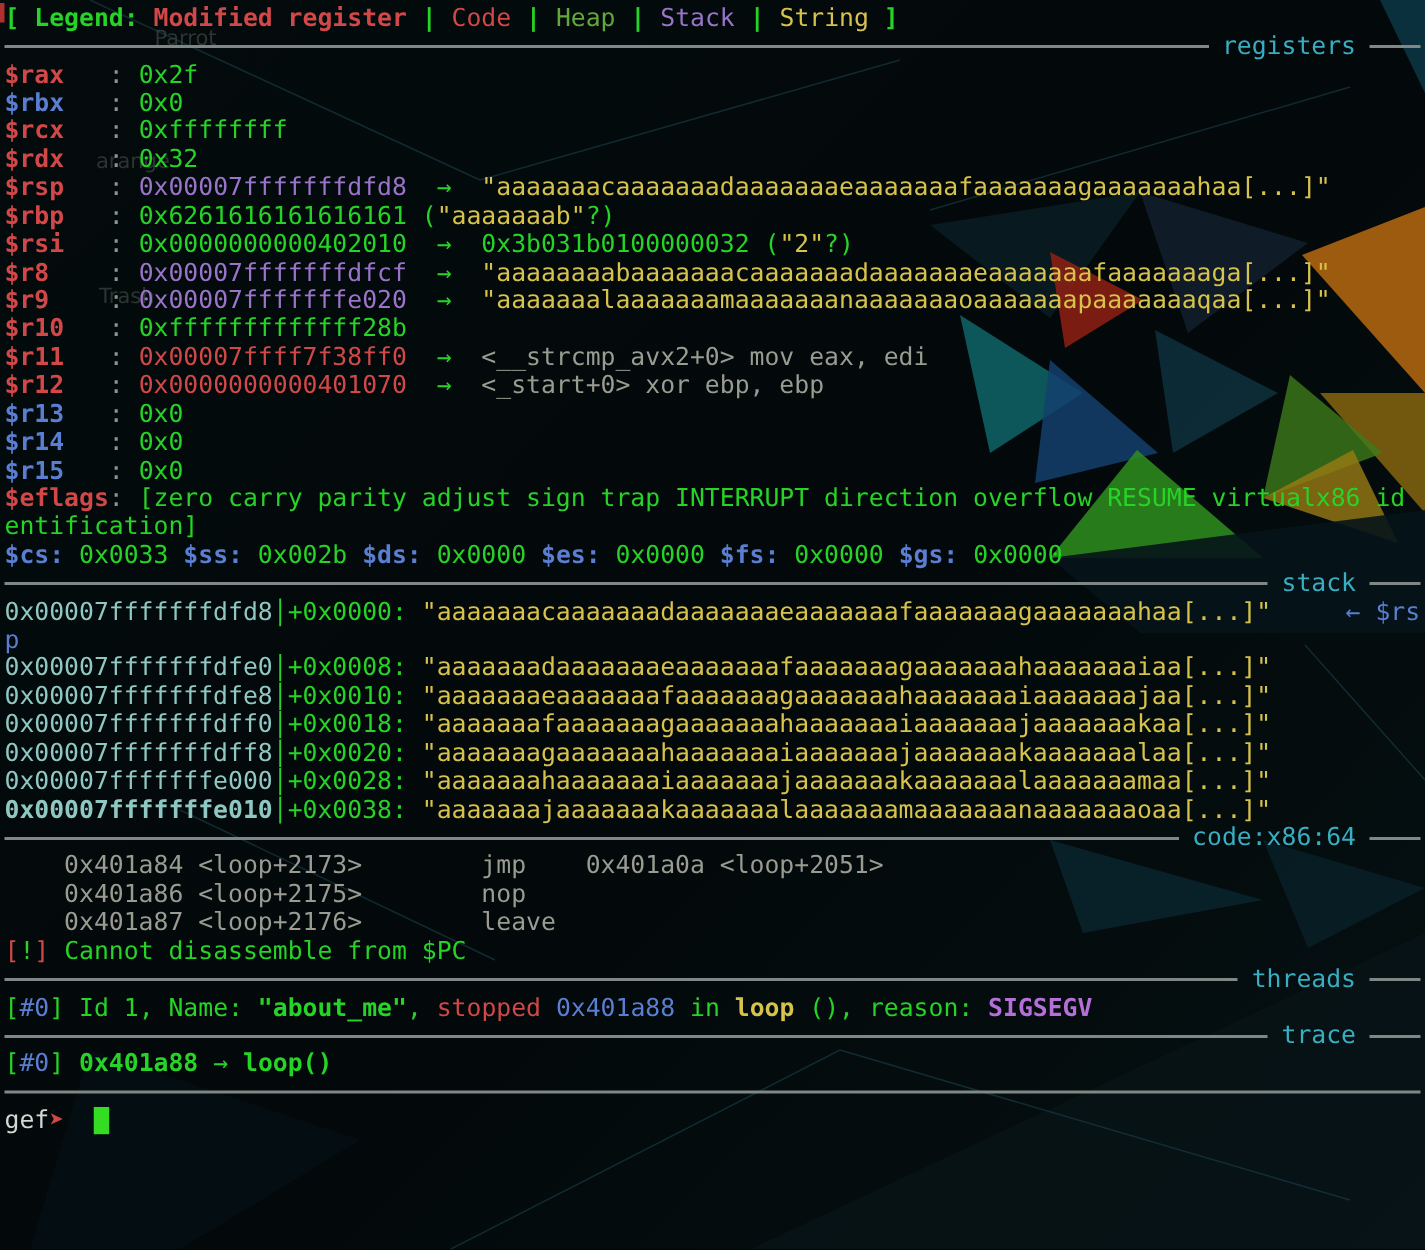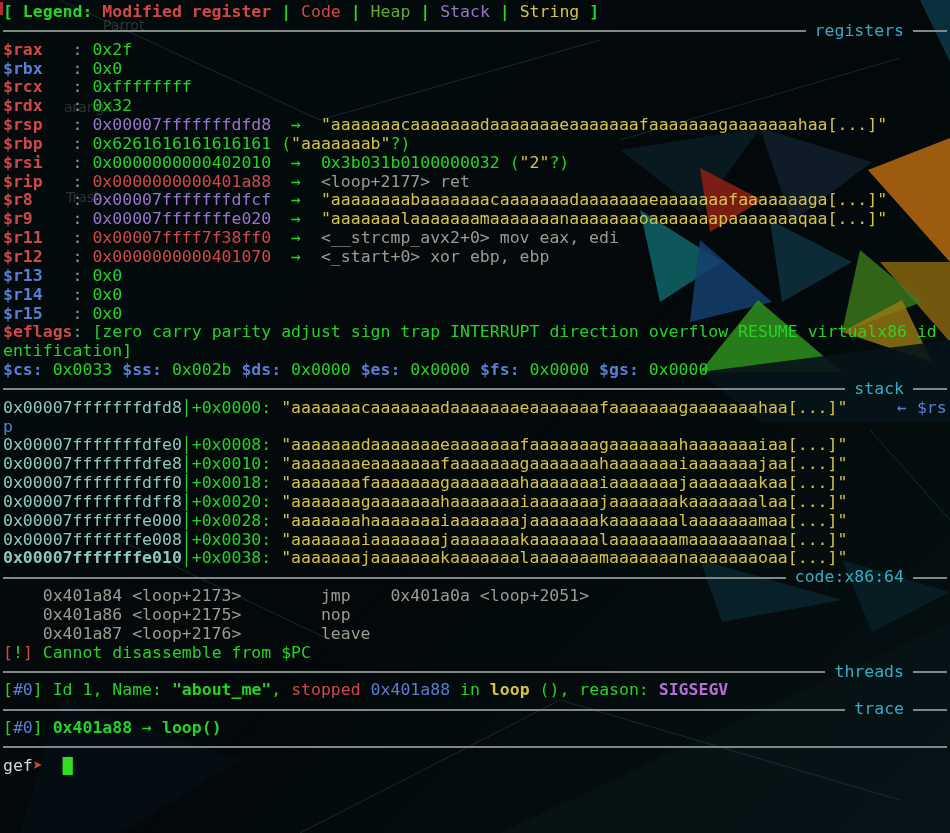--- a/index.html
+++ b/index.html
@@ -60,44 +60,43 @@
         <span class="rlabel" style="color: rgb(56, 174, 194);">registers</span>
         <div class="rline tail"></div>
       </div>
       <div class="tl"><span class="b" style="color: rgb(210, 72, 72);">$rax   </span><span style="color: rgb(139, 150, 142);">: </span><span style="color: rgb(38, 211, 38);">0x2f</span></div>
       <div class="tl"><span class="b" style="color: rgb(90, 126, 210);">$rbx   </span><span style="color: rgb(139, 150, 142);">: </span><span style="color: rgb(38, 211, 38);">0x0</span></div>
       <div class="tl"><span class="b" style="color: rgb(210, 72, 72);">$rcx   </span><span style="color: rgb(139, 150, 142);">: </span><span style="color: rgb(38, 211, 38);">0xffffffff</span></div>
       <div class="tl"><span class="b" style="color: rgb(210, 72, 72);">$rdx   </span><span style="color: rgb(139, 150, 142);">: </span><span style="color: rgb(38, 211, 38);">0x32</span></div>
       <div class="tl"><span class="b" style="color: rgb(210, 72, 72);">$rsp   </span><span style="color: rgb(139, 150, 142);">: </span><span style="color: rgb(154, 116, 200);">0x00007fffffffdfd8</span><span style="color: rgb(38, 211, 38);">  →  </span><span style="color: rgb(215, 194, 75);">"aaaaaaacaaaaaaadaaaaaaaeaaaaaaafaaaaaaagaaaaaaahaa[...]"</span></div>
       <div class="tl"><span class="b" style="color: rgb(210, 72, 72);">$rbp   </span><span style="color: rgb(139, 150, 142);">: </span><span style="color: rgb(38, 211, 38);">0x6261616161616161</span><span style="color: rgb(38, 211, 38);"> (</span><span style="color: rgb(215, 194, 75);">"aaaaaaab"</span><span style="color: rgb(38, 211, 38);">?)</span></div>
       <div class="tl"><span class="b" style="color: rgb(210, 72, 72);">$rsi   </span><span style="color: rgb(139, 150, 142);">: </span><span style="color: rgb(38, 211, 38);">0x0000000000402010</span><span style="color: rgb(38, 211, 38);">  →  </span><span style="color: rgb(38, 211, 38);">0x3b031b0100000032</span><span style="color: rgb(38, 211, 38);"> (</span><span style="color: rgb(215, 194, 75);">"2"</span><span style="color: rgb(38, 211, 38);">?)</span></div>
-      <div class="tl"><span class="b" style="color: rgb(210, 72, 72);">$rip   </span><span style="color: rgb(139, 150, 142);">: </span><span style="color: rgb(210, 72, 72);">0x0000000000401a88</span><span style="color: rgb(38, 211, 38);">  →  </span><span style="color: rgb(154, 156, 146);">&lt;loop+2177&gt; ret</span></div>
       <div class="tl"><span class="b" style="color: rgb(210, 72, 72);">$r8    </span><span style="color: rgb(139, 150, 142);">: </span><span style="color: rgb(154, 116, 200);">0x00007fffffffdfcf</span><span style="color: rgb(38, 211, 38);">  →  </span><span style="color: rgb(215, 194, 75);">"aaaaaaaabaaaaaaacaaaaaaadaaaaaaaeaaaaaaafaaaaaaaga[...]"</span></div>
       <div class="tl"><span class="b" style="color: rgb(210, 72, 72);">$r9    </span><span style="color: rgb(139, 150, 142);">: </span><span style="color: rgb(154, 116, 200);">0x00007fffffffe020</span><span style="color: rgb(38, 211, 38);">  →  </span><span style="color: rgb(215, 194, 75);">"aaaaaaalaaaaaaamaaaaaaanaaaaaaaoaaaaaaapaaaaaaaqaa[...]"</span></div>
+      <div class="tl"><span class="b" style="color: rgb(210, 72, 72);">$r10   </span><span style="color: rgb(139, 150, 142);">: </span><span style="color: rgb(38, 211, 38);">0xfffffffffffff28b</span></div>
       <div class="tl"><span class="b" style="color: rgb(210, 72, 72);">$r11   </span><span style="color: rgb(139, 150, 142);">: </span><span style="color: rgb(210, 72, 72);">0x00007ffff7f38ff0</span><span style="color: rgb(38, 211, 38);">  →  </span><span style="color: rgb(154, 156, 146);">&lt;__strcmp_avx2+0&gt; mov eax, edi</span></div>
       <div class="tl"><span class="b" style="color: rgb(210, 72, 72);">$r12   </span><span style="color: rgb(139, 150, 142);">: </span><span style="color: rgb(210, 72, 72);">0x0000000000401070</span><span style="color: rgb(38, 211, 38);">  →  </span><span style="color: rgb(154, 156, 146);">&lt;_start+0&gt; xor ebp, ebp</span></div>
       <div class="tl"><span class="b" style="color: rgb(90, 126, 210);">$r13   </span><span style="color: rgb(139, 150, 142);">: </span><span style="color: rgb(38, 211, 38);">0x0</span></div>
       <div class="tl"><span class="b" style="color: rgb(90, 126, 210);">$r14   </span><span style="color: rgb(139, 150, 142);">: </span><span style="color: rgb(38, 211, 38);">0x0</span></div>
       <div class="tl"><span class="b" style="color: rgb(90, 126, 210);">$r15   </span><span style="color: rgb(139, 150, 142);">: </span><span style="color: rgb(38, 211, 38);">0x0</span></div>
       <div class="tl"><span class="b" style="color: rgb(210, 72, 72);">$eflags</span><span style="color: rgb(139, 150, 142);">: </span><span style="color: rgb(38, 211, 38);">[zero carry parity adjust sign trap INTERRUPT direction overflow RESUME virtualx86 id</span></div>
       <div class="tl"><span style="color: rgb(38, 211, 38);">entification]</span></div>
       <div class="tl"><span class="b" style="color: rgb(90, 126, 210);">$cs: </span><span style="color: rgb(38, 211, 38);">0x0033 </span><span class="b" style="color: rgb(90, 126, 210);">$ss: </span><span style="color: rgb(38, 211, 38);">0x002b </span><span class="b" style="color: rgb(90, 126, 210);">$ds: </span><span style="color: rgb(38, 211, 38);">0x0000 </span><span class="b" style="color: rgb(90, 126, 210);">$es: </span><span style="color: rgb(38, 211, 38);">0x0000 </span><span class="b" style="color: rgb(90, 126, 210);">$fs: </span><span style="color: rgb(38, 211, 38);">0x0000 </span><span class="b" style="color: rgb(90, 126, 210);">$gs: </span><span style="color: rgb(38, 211, 38);">0x0000</span></div>
       <div class="rule-row">
         <div class="rline"></div>
         <span class="rlabel" style="color: rgb(56, 174, 194);">stack</span>
         <div class="rline tail"></div>
       </div>
       <div class="tl"><span style="color: rgb(143, 200, 195);">0x00007fffffffdfd8</span><span style="color: rgb(38, 211, 38);">│</span><span style="color: rgb(38, 211, 38);">+0x0000: </span><span style="color: rgb(215, 194, 75);">"aaaaaaacaaaaaaadaaaaaaaeaaaaaaafaaaaaaagaaaaaaahaa[...]"</span><span style="color: rgb(139, 150, 142);">     </span><span style="color: rgb(90, 126, 210);">← $rs</span></div>
       <div class="tl"><span style="color: rgb(90, 126, 210);">p</span></div>
       <div class="tl"><span style="color: rgb(143, 200, 195);">0x00007fffffffdfe0</span><span style="color: rgb(38, 211, 38);">│</span><span style="color: rgb(38, 211, 38);">+0x0008: </span><span style="color: rgb(215, 194, 75);">"aaaaaaadaaaaaaaeaaaaaaafaaaaaaagaaaaaaahaaaaaaaiaa[...]"</span></div>
       <div class="tl"><span style="color: rgb(143, 200, 195);">0x00007fffffffdfe8</span><span style="color: rgb(38, 211, 38);">│</span><span style="color: rgb(38, 211, 38);">+0x0010: </span><span style="color: rgb(215, 194, 75);">"aaaaaaaeaaaaaaafaaaaaaagaaaaaaahaaaaaaaiaaaaaaajaa[...]"</span></div>
       <div class="tl"><span style="color: rgb(143, 200, 195);">0x00007fffffffdff0</span><span style="color: rgb(38, 211, 38);">│</span><span style="color: rgb(38, 211, 38);">+0x0018: </span><span style="color: rgb(215, 194, 75);">"aaaaaaafaaaaaaagaaaaaaahaaaaaaaiaaaaaaajaaaaaaakaa[...]"</span></div>
       <div class="tl"><span style="color: rgb(143, 200, 195);">0x00007fffffffdff8</span><span style="color: rgb(38, 211, 38);">│</span><span style="color: rgb(38, 211, 38);">+0x0020: </span><span style="color: rgb(215, 194, 75);">"aaaaaaagaaaaaaahaaaaaaaiaaaaaaajaaaaaaakaaaaaaalaa[...]"</span></div>
       <div class="tl"><span style="color: rgb(143, 200, 195);">0x00007fffffffe000</span><span style="color: rgb(38, 211, 38);">│</span><span style="color: rgb(38, 211, 38);">+0x0028: </span><span style="color: rgb(215, 194, 75);">"aaaaaaahaaaaaaaiaaaaaaajaaaaaaakaaaaaaalaaaaaaamaa[...]"</span></div>
-      <div class="tl"><span style="color: rgb(143, 200, 195);">0x00007fffffffe008</span><span style="color: rgb(38, 211, 38);">│</span><span style="color: rgb(38, 211, 38);">+0x0030: </span><span style="color: rgb(215, 194, 75);">"aaaaaaaiaaaaaaajaaaaaaakaaaaaaalaaaaaaamaaaaaaanaa[...]"</span></div>
       <div class="tl"><span style="color: rgb(143, 200, 195); font-weight: bold;">0x00007fffffffe010</span><span style="color: rgb(38, 211, 38);">│</span><span style="color: rgb(38, 211, 38);">+0x0038: </span><span style="color: rgb(215, 194, 75);">"aaaaaaajaaaaaaakaaaaaaalaaaaaaamaaaaaaanaaaaaaaoaa[...]"</span></div>
       <div class="rule-row">
         <div class="rline"></div>
         <span class="rlabel" style="color: rgb(56, 174, 194);">code:x86:64</span>
         <div class="rline tail"></div>
       </div>
       <div class="tl"><span style="color: rgb(154, 156, 146);">    0x401a84 &lt;loop+2173&gt;        jmp    0x401a0a &lt;loop+2051&gt;</span></div>
       <div class="tl"><span style="color: rgb(154, 156, 146);">    0x401a86 &lt;loop+2175&gt;        nop    </span></div>
       <div class="tl"><span style="color: rgb(154, 156, 146);">    0x401a87 &lt;loop+2176&gt;        leave  </span></div>
       <div class="tl"><span style="color: rgb(210, 72, 72);">[</span><span style="color: rgb(38, 211, 38);">!</span><span style="color: rgb(210, 72, 72);">]</span><span style="color: rgb(139, 150, 142);"> </span><span style="color: rgb(38, 211, 38);">Cannot disassemble from $PC</span></div>

